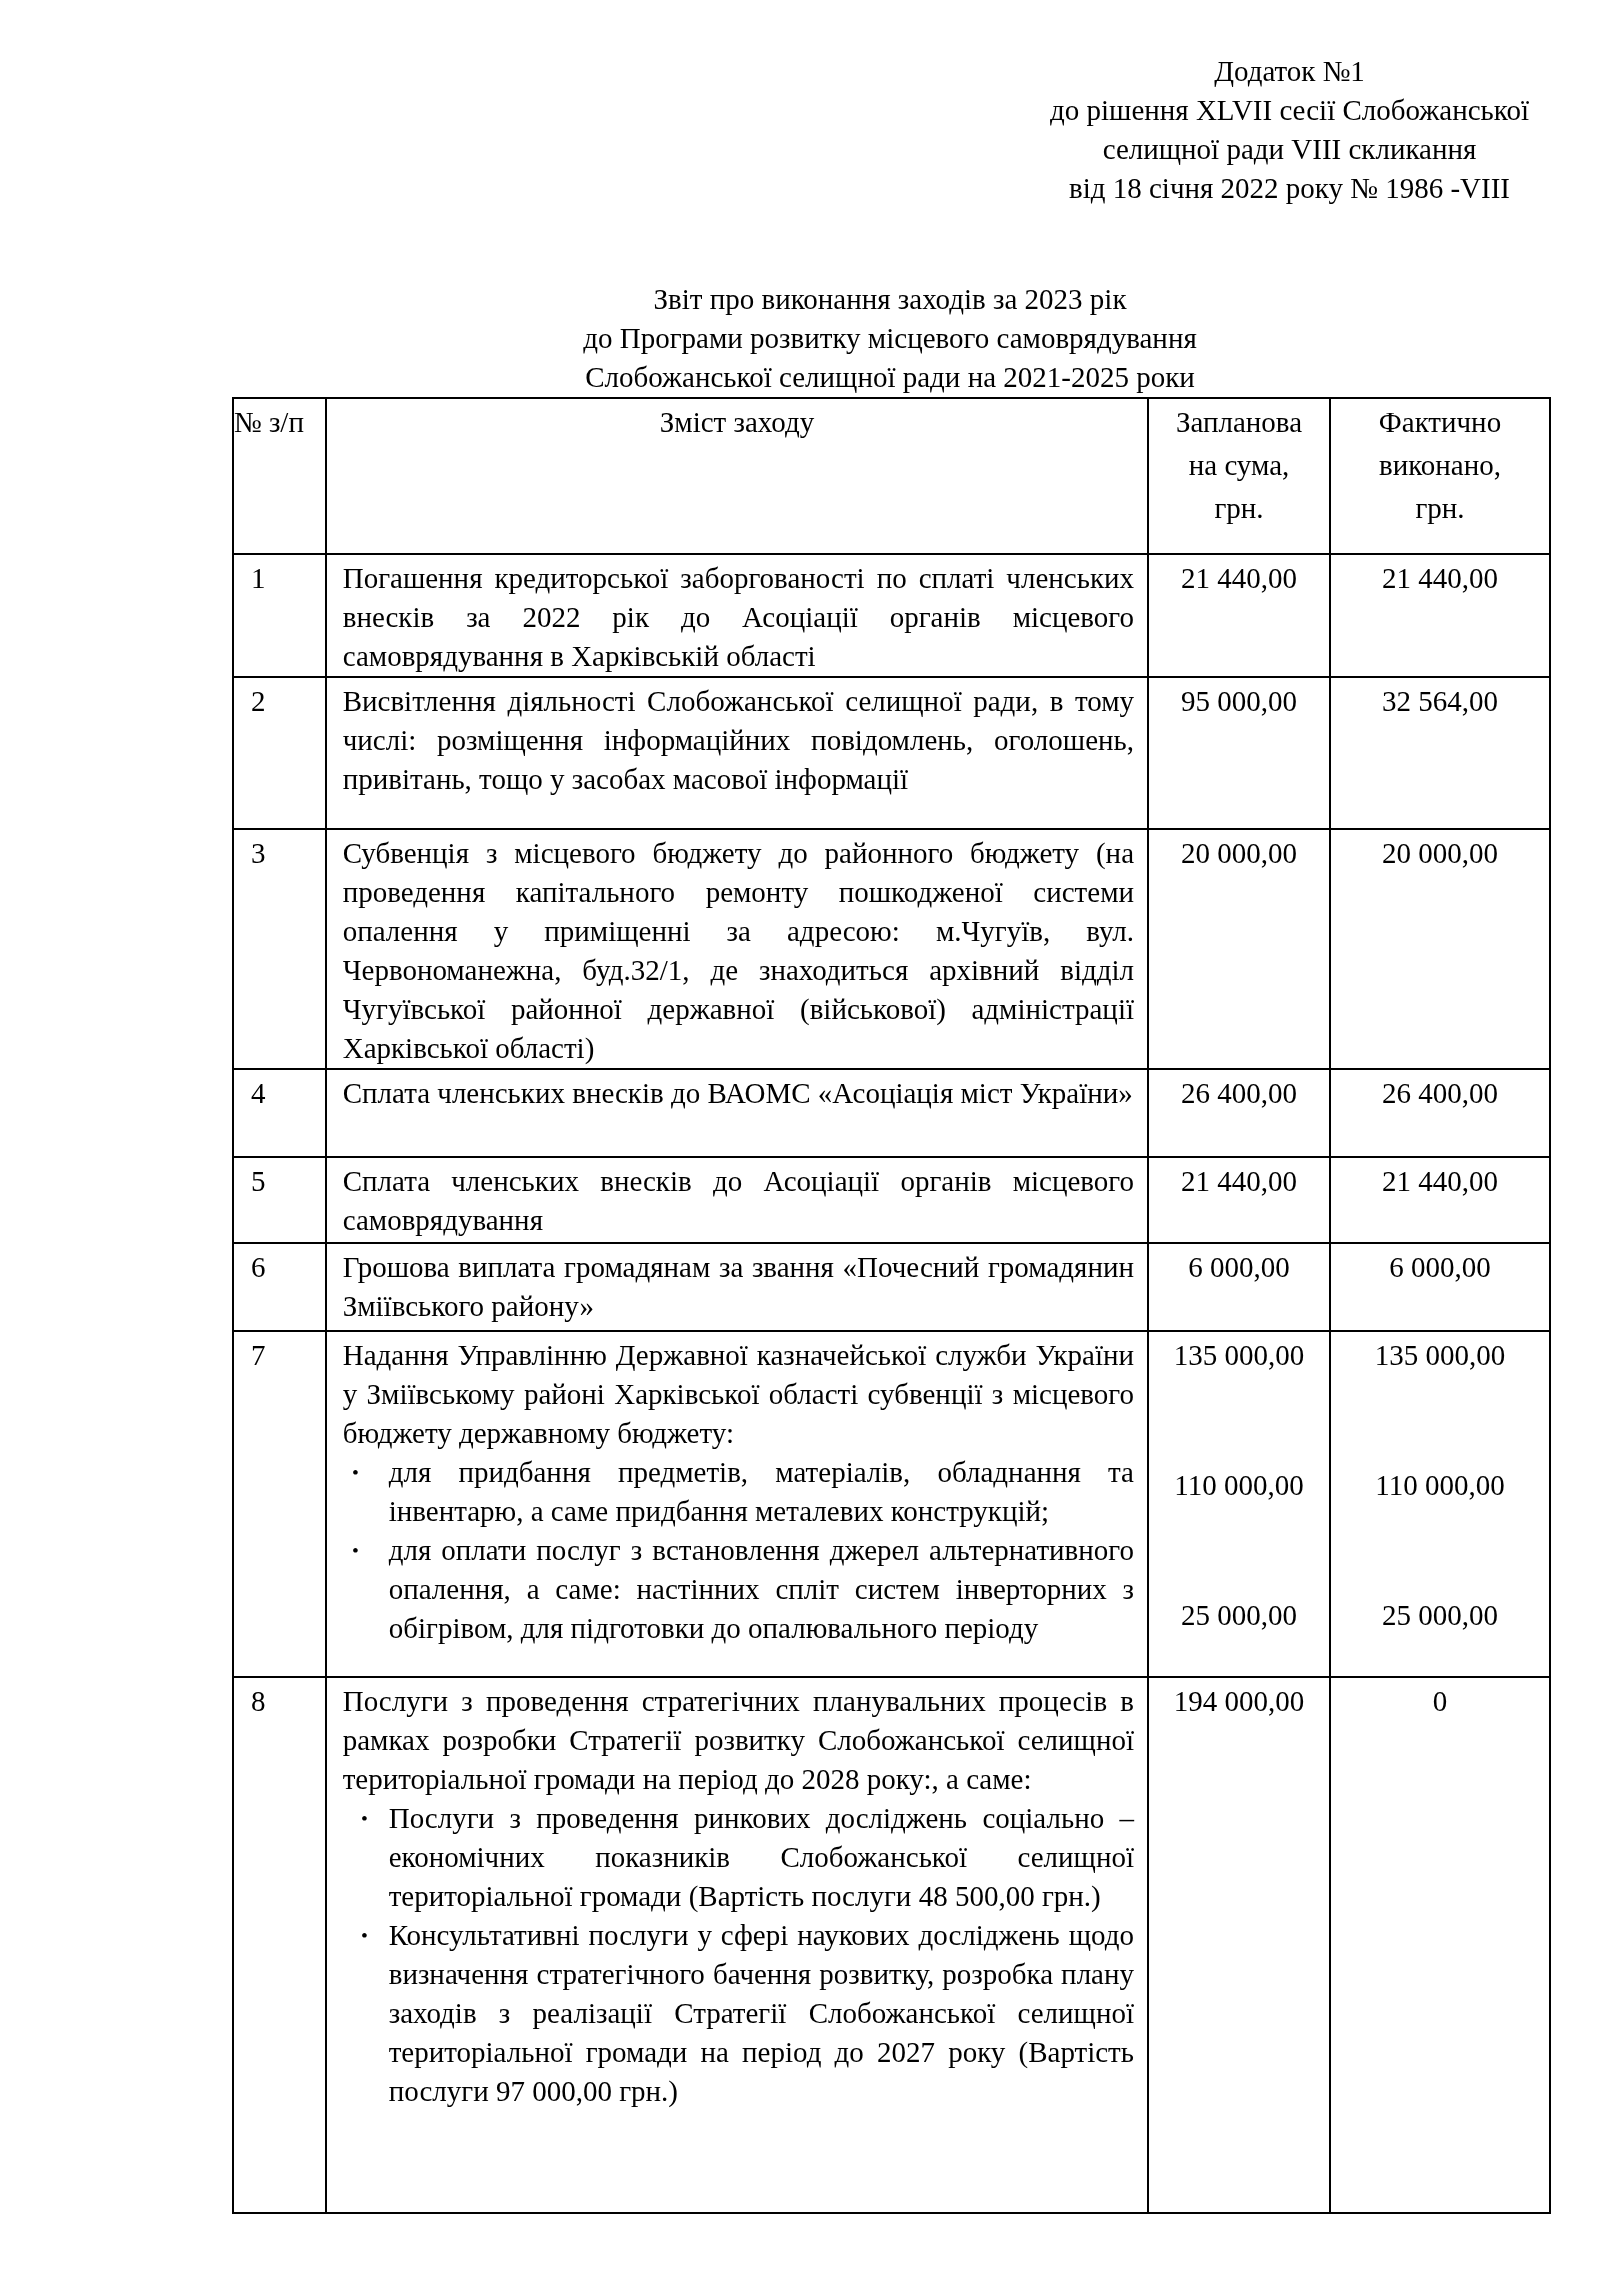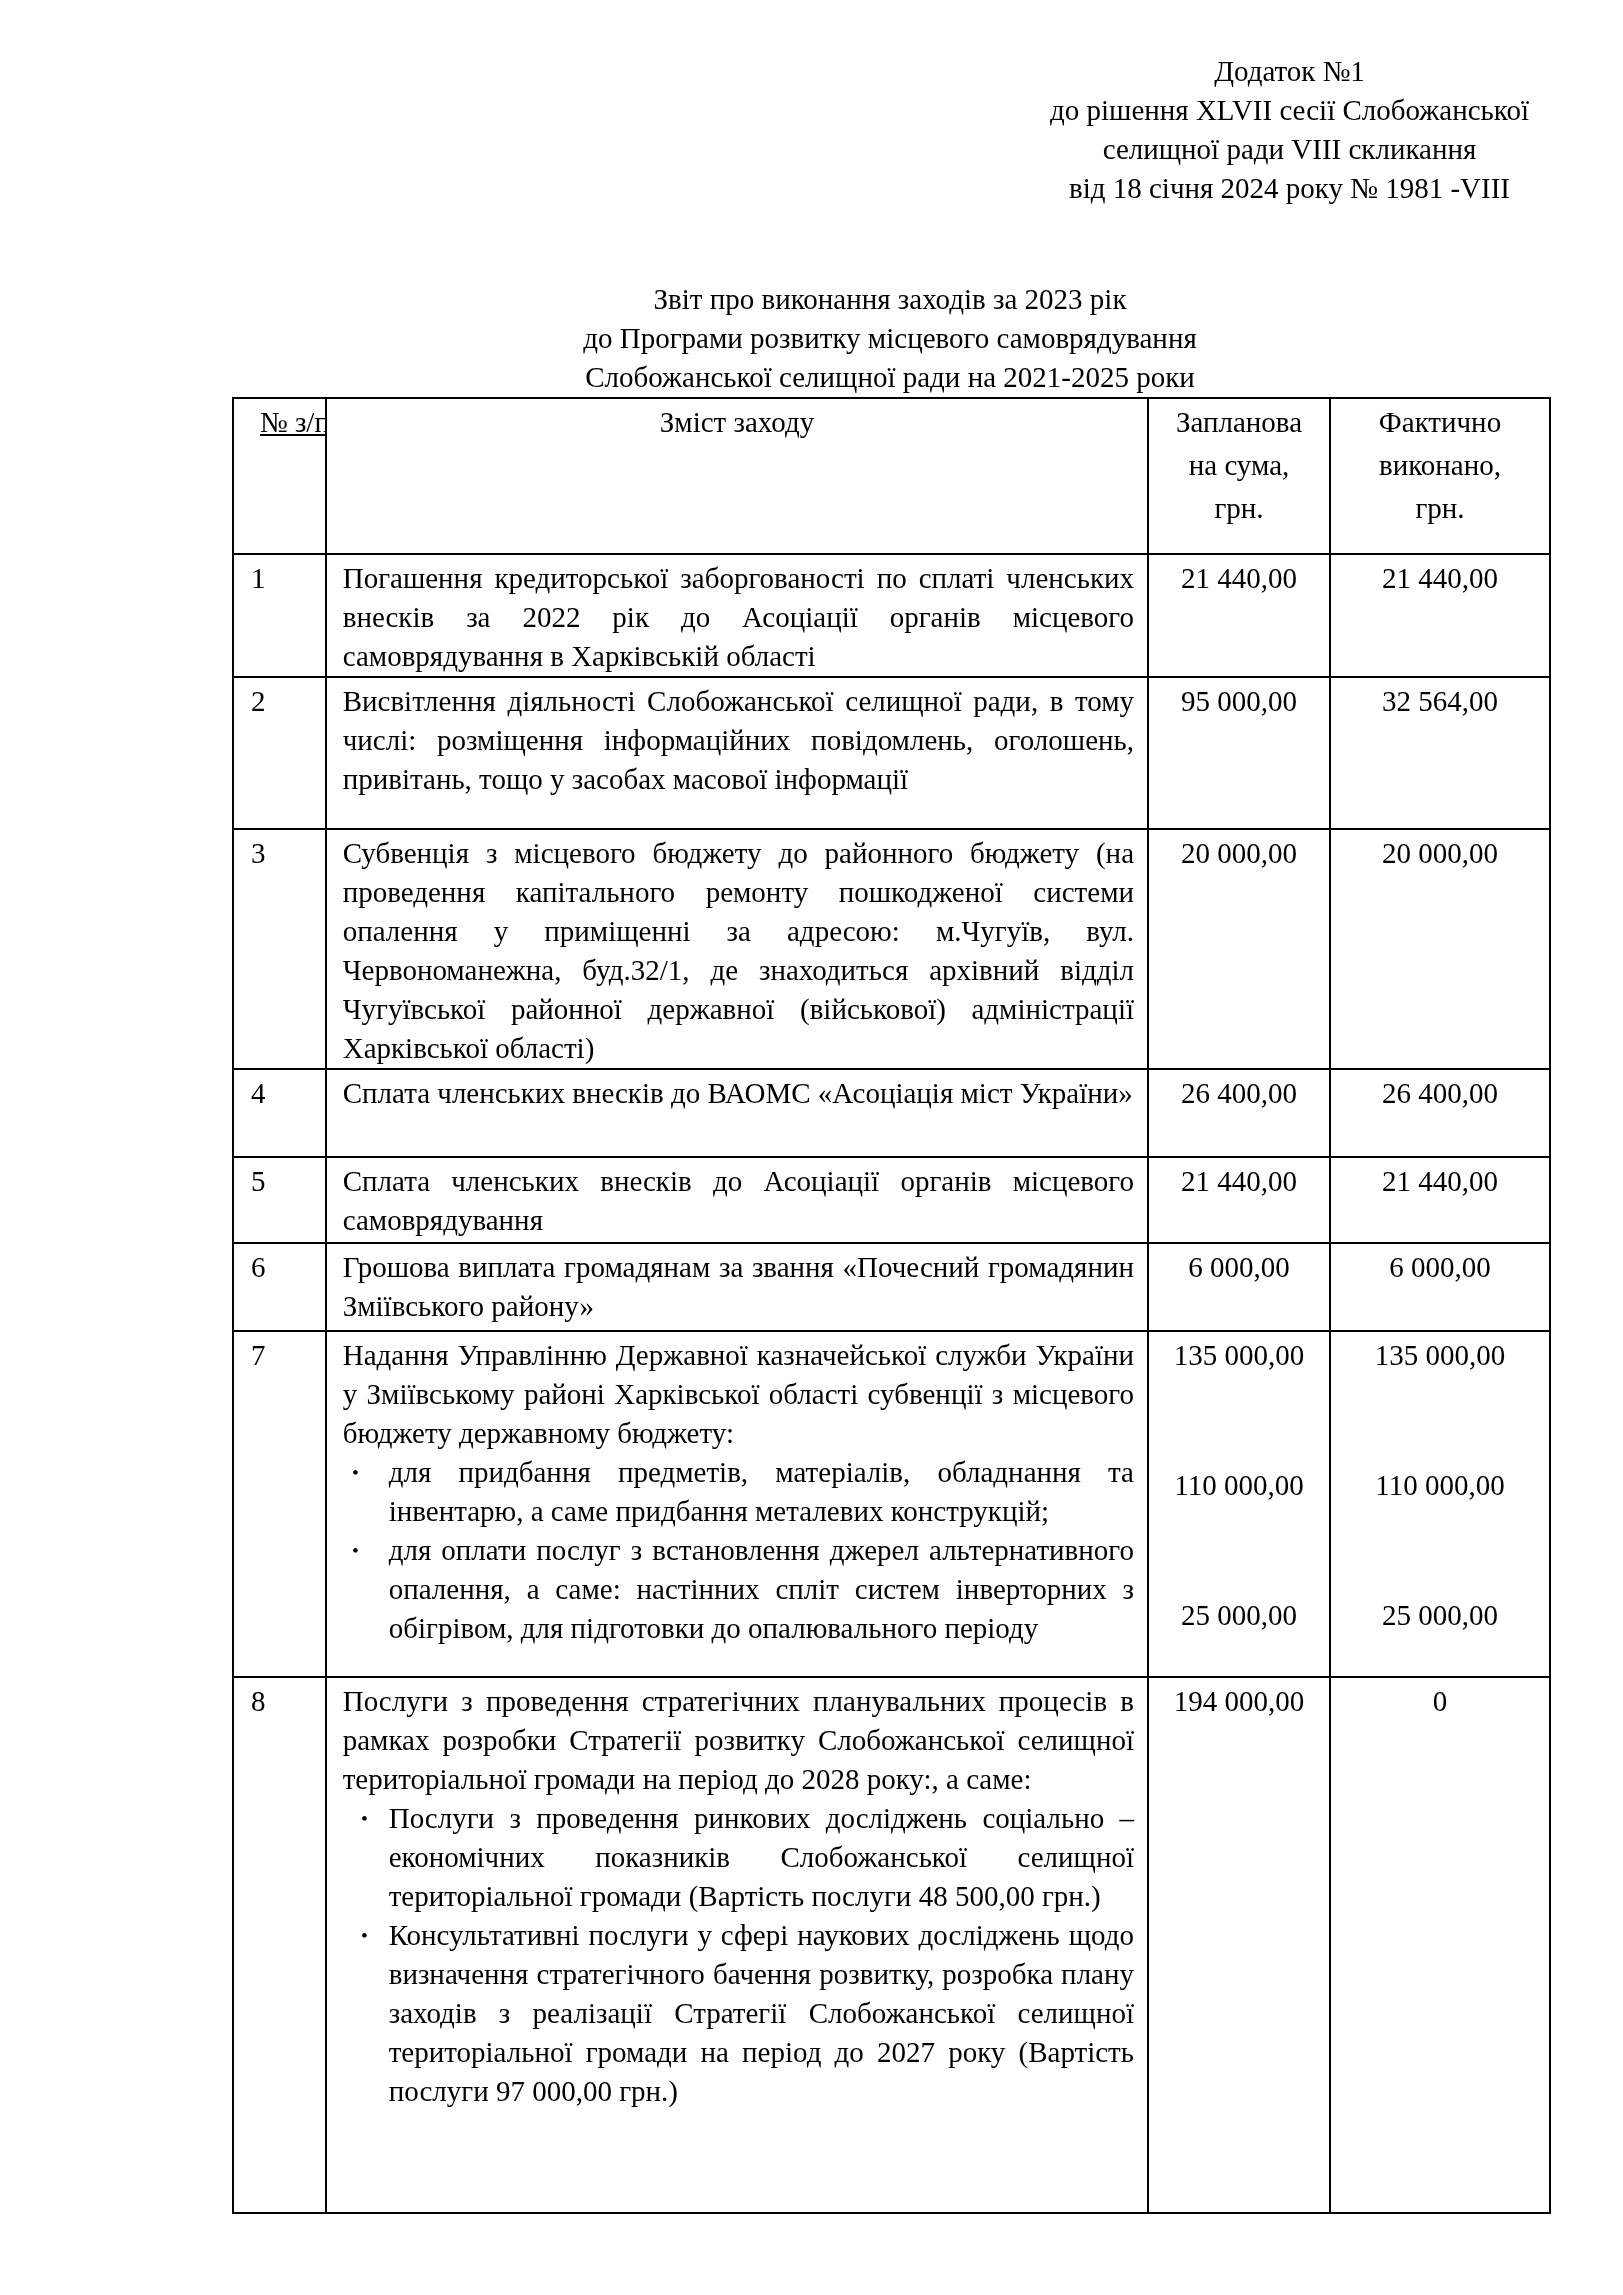--- a/index.html
+++ b/index.html
@@ -66,22 +66,21 @@
     }
     th .hcell {
       padding-top: 3.9px;
     }
     th.h-num {
       text-align: left;
       white-space: nowrap;
       overflow: hidden;
     }
     th.h-num .hcell {
-      padding-left: 26px;
-      text-decoration: underline;
+      padding-left: 0;
     }
     th .hline {
       display: block;
       height: 39px;
       font-family: Liberation Serif, serif;
     }
     th.h-plan .hline, th.h-fact .hline {
       height: 43px;
     }
     td.num {
@@ -129,21 +128,21 @@
       left: 18.3px;
     }
   </style>
 </head>
 <body>
 
 <div class="annex">
   <div>Додаток №1</div>
   <div>до рішення XLVII сесії Слобожанської</div>
   <div>селищної ради VIII скликання</div>
-  <div>від 18 січня 2024 року № 1981 -VIII</div>
+  <div>від 18 січня 2022 року № 1986 -VIII</div>
 </div>
 
 <div class="title">
   <div>Звіт про виконання заходів за 2023 рік</div>
   <div>до Програми розвитку місцевого самоврядування</div>
   <div>Слобожанської селищної ради на 2021-2025 роки</div>
 </div>
 
 <table class="report">
   <colgroup>

